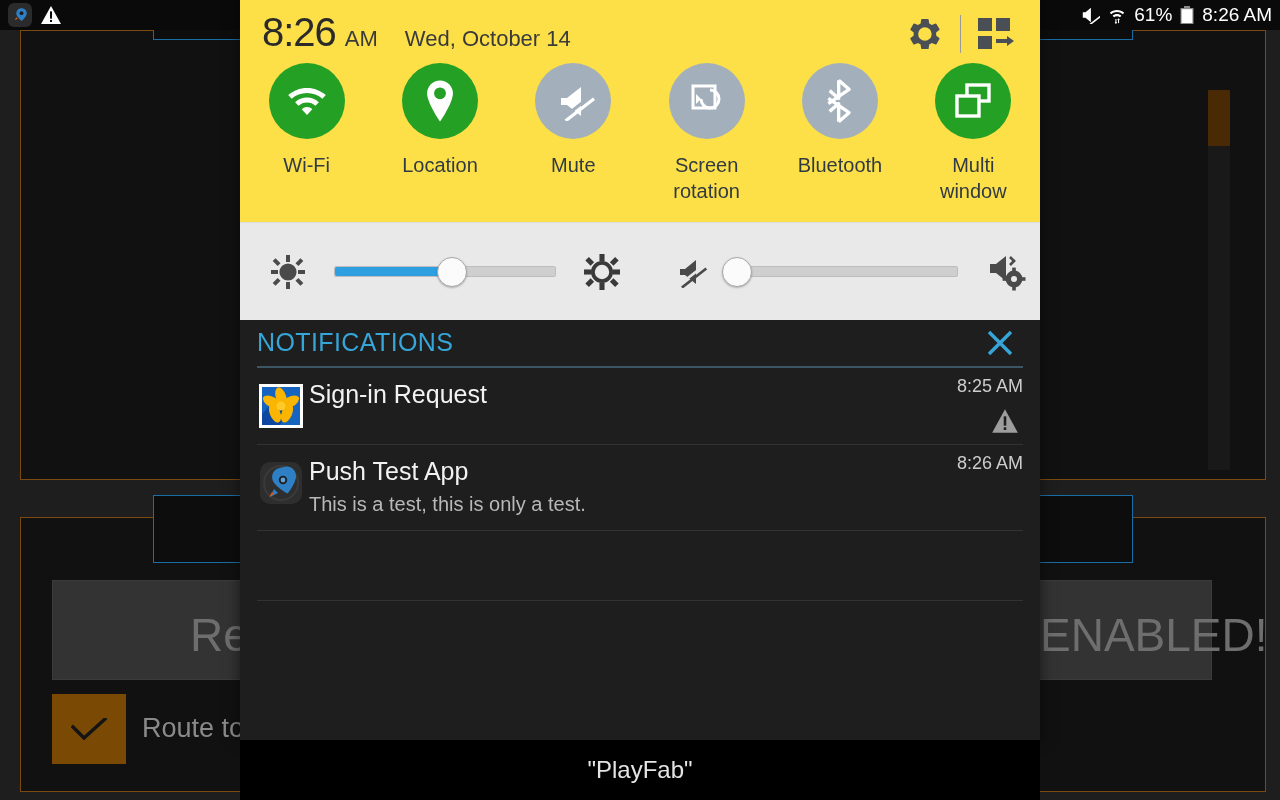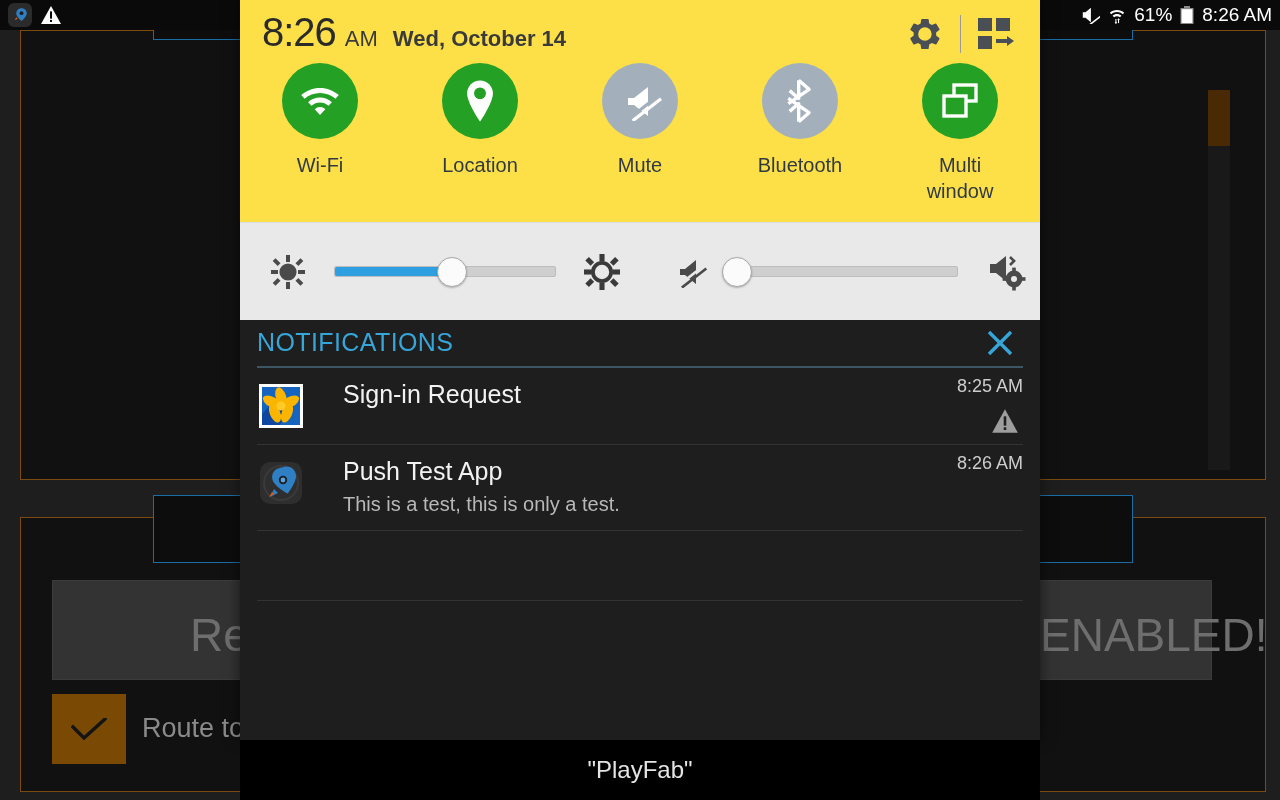--- a/index.html
+++ b/index.html
@@ -68,21 +68,21 @@
   }
   #shade-header {
     height:222px; background:#fde047; position:relative;
   }
   #clock-row {
     position:absolute; left:22px; top:10px;
     display:flex; align-items:baseline;
   }
   #clock-time { font-size:40px; color:#2a2a2a; letter-spacing:-1px; }
   #clock-ampm { font-size:22px; color:#3a3a3a; margin-left:9px; }
-  #clock-date { font-size:22px; color:#3a3a3a; margin-left:15px;font-weight:bold; }
+  #clock-date { font-size:22px; color:#3a3a3a; margin-left:27px; }
   #header-actions {
     position:absolute; right:22px; top:12px;
     display:flex; align-items:center; gap:0;
   }
   .hdr-btn {
     width:44px; height:44px; display:flex;
     align-items:center; justify-content:center; cursor:pointer;
   }
   #hdr-divider {
     width:1px; height:38px; background:#9b9b9b; margin:0 13px;
@@ -143,21 +143,21 @@
   }
   .notif-item {
     margin:0 17px; padding:12px 0 14px 0;
     border-bottom:1px solid #333333;
     display:flex; position:relative; cursor:pointer;
   }
   .notif-icon-wrap {
     width:48px; height:48px; flex:0 0 48px; margin-top:2px;
     display:flex; align-items:center; justify-content:center;
   }
-  .notif-body { flex:1; margin-left:38px; padding-top:0; }
+  .notif-body { flex:1; margin-left:4px; padding-top:0; }
   .notif-title {
     color:#f2f2f2; font-size:25px; line-height:1.15;
   }
   .notif-text {
     color:#b8b8b8; font-size:20px; margin-top:6px; line-height:1.2;
   }
   .notif-time {
     position:absolute; right:0; top:8px; color:#cdcdcd; font-size:18px;
   }
   .notif-warn { position:absolute; right:4px; top:40px; }
@@ -295,20 +295,30 @@
           <div class="toggle-circle" style="background:#a3b0bb;">
             <svg width="44" height="40" viewBox="0 0 44 40">
               <path d="M30 6 L16 17 H10 v7 h6 l14 11 z" fill="#fff"></path>
               <rect x="4" y="29.5" width="36" height="3.2" fill="#fff" transform="rotate(-38 22 20)"></rect>
               <rect x="4" y="25.5" width="36" height="3.2" fill="#a3b0bb" transform="rotate(-38 22 20)"></rect>
             </svg>
           </div>
           <div class="toggle-label">Mute</div>
         </div>
 
+        <div class="toggle">
+          <div class="toggle-circle" style="background:#a3b0bb;">
+            <svg width="40" height="40" viewBox="0 0 40 40">
+              <path d="M6 5h22v22H6z" fill="none" stroke="#fff" stroke-width="3"></path>
+              <path d="M14 18a9 9 0 1 0 9-9" fill="none" stroke="#fff" stroke-width="3"></path>
+              <path d="M9 13l5 5-5 5z" fill="#fff"></path>
+            </svg>
+          </div>
+          <div class="toggle-label">Screen<br>rotation</div>
+        </div>
 
         <div class="toggle">
           <div class="toggle-circle" style="background:#a3b0bb;">
             <svg width="32" height="44" viewBox="0 0 24 34">
               <path d="M11 1v14L4 9M11 33V19l-7 6M11 1l8 7-16 11M11 33l8-7-16-11" fill="none" stroke="#fff" stroke-width="2.6" stroke-linejoin="round"></path>
             </svg>
           </div>
           <div class="toggle-label">Bluetooth</div>
         </div>
 

